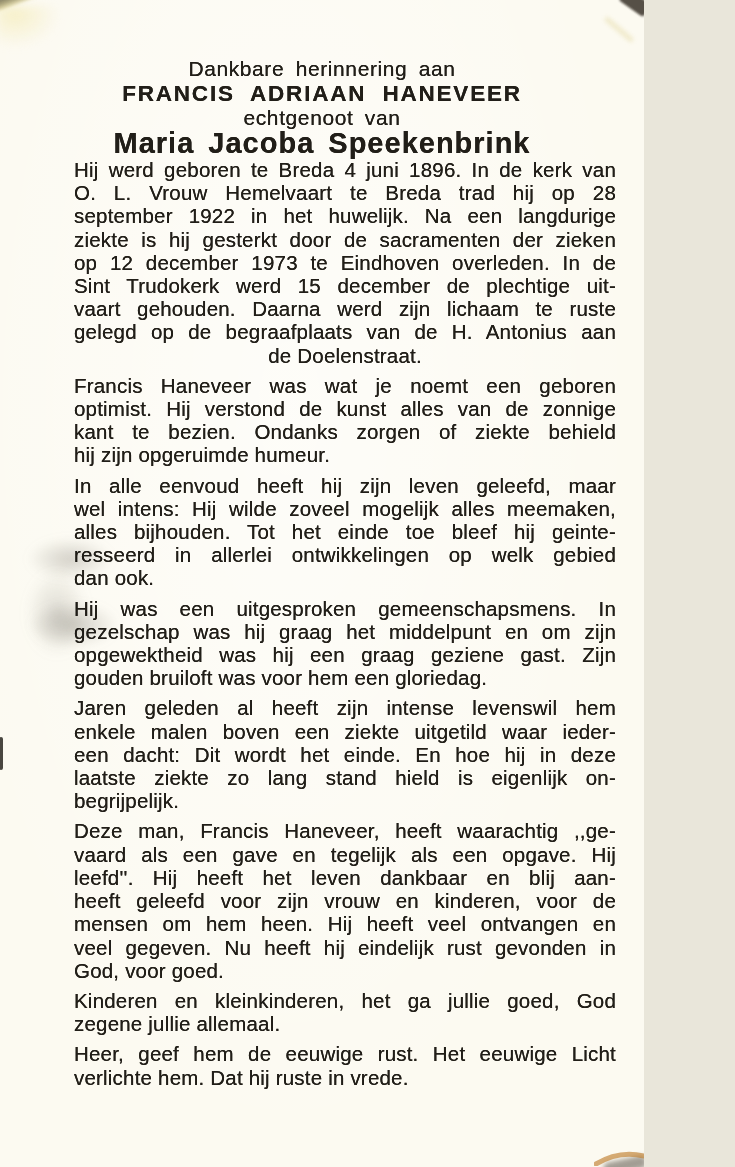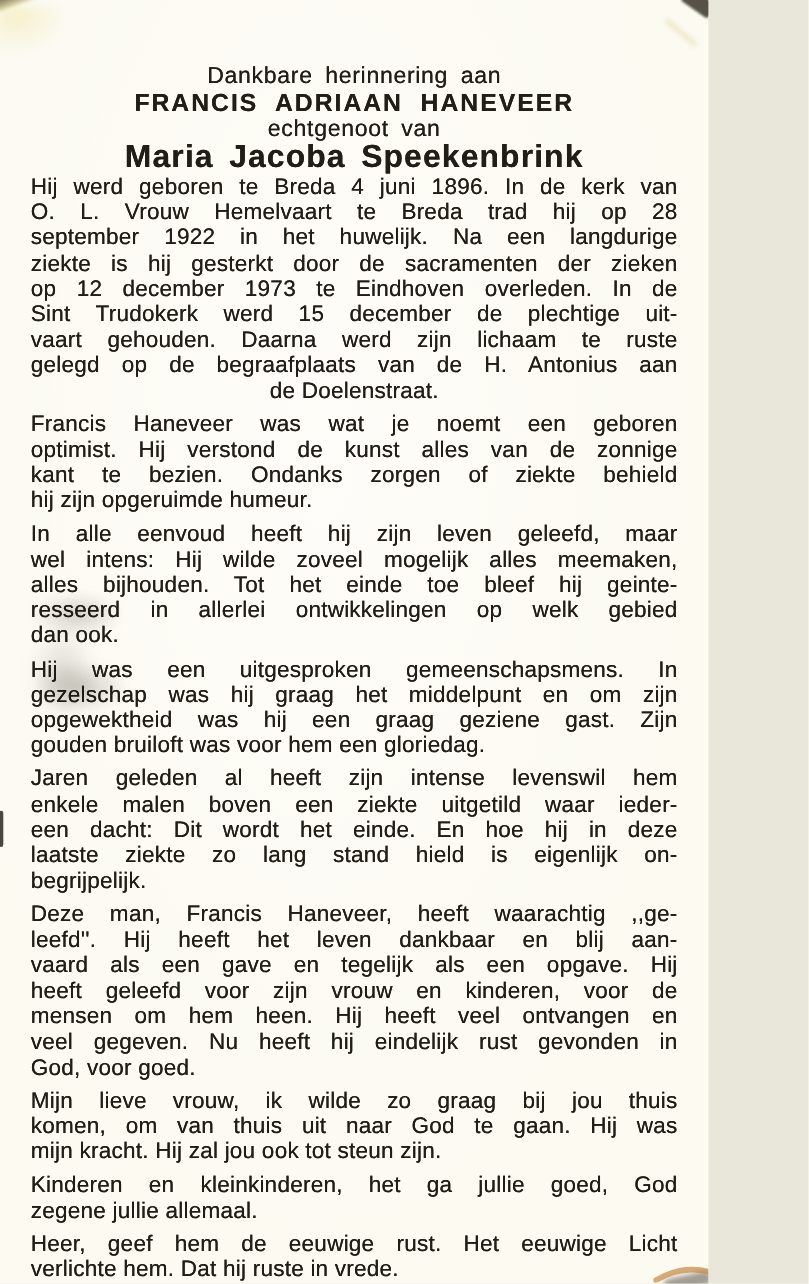--- a/index.html
+++ b/index.html
@@ -42,20 +42,21 @@
     line-height:23.2px;
     letter-spacing:.2px;
     text-shadow:0 0 .6px currentColor;
   }
   .para{margin-top:7px;}
   .para:first-child{margin-top:2px;}
   .line{
     text-align:justify;
     text-align-last:justify;
     min-height:23.2px;
+    margin-left:46px;
   }
   .line.last{text-align:center;text-align-last:left;}
   .line.center{text-align:center;text-align-last:center;}
   
   .artifact{position:absolute;pointer-events:none;}
   .tl-band{
     left:-8px;top:1px;width:74px;height:12px;
     transform:rotate(-20deg);transform-origin:left center;
     background:linear-gradient(to bottom, rgba(74,69,40,.75), rgba(125,115,55,.6) 55%, rgba(220,205,120,.4));
     filter:blur(1.5px);border-radius:6px;
@@ -162,31 +163,26 @@
       </div>
       <div class="para">
         <div class="line">Jaren geleden al heeft zijn intense levenswil hem</div>
         <div class="line">enkele malen boven een ziekte uitgetild waar ieder-</div>
         <div class="line">een dacht: Dit wordt het einde. En hoe hij in deze</div>
         <div class="line">laatste ziekte zo lang stand hield is eigenlijk on-</div>
         <div class="line last">begrijpelijk.</div>
       </div>
       <div class="para">
         <div class="line">Deze man, Francis Haneveer, heeft waarachtig ,,ge-</div>
+        <div class="line">vaard als een gave en tegelijk als een opgave. Hij</div>
         <div class="line">leefd''. Hij heeft het leven dankbaar en blij aan-</div>
-        <div class="line">vaard als een gave en tegelijk als een opgave. Hij</div>
         <div class="line">heeft geleefd voor zijn vrouw en kinderen, voor de</div>
         <div class="line">mensen om hem heen. Hij heeft veel ontvangen en</div>
         <div class="line">veel gegeven. Nu heeft hij eindelijk rust gevonden in</div>
         <div class="line last">God, voor goed.</div>
-      </div>
-      <div class="para">
-        <div class="line">Mijn lieve vrouw, ik wilde zo graag bij jou thuis</div>
-        <div class="line">komen, om van thuis uit naar God te gaan. Hij was</div>
-        <div class="line last">mijn kracht. Hij zal jou ook tot steun zijn.</div>
       </div>
       <div class="para">
         <div class="line">Kinderen en kleinkinderen, het ga jullie goed, God</div>
         <div class="line last">zegene jullie allemaal.</div>
       </div>
       <div class="para">
         <div class="line">Heer, geef hem de eeuwige rust. Het eeuwige Licht</div>
         <div class="line last">verlichte hem. Dat hij ruste in vrede.</div>
       </div>
     </div>

